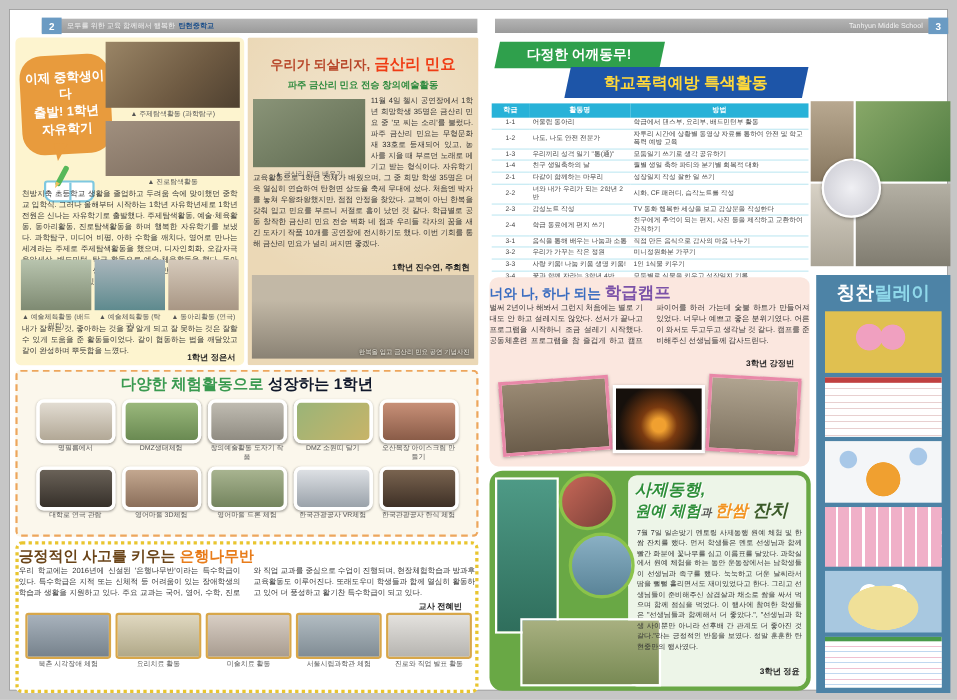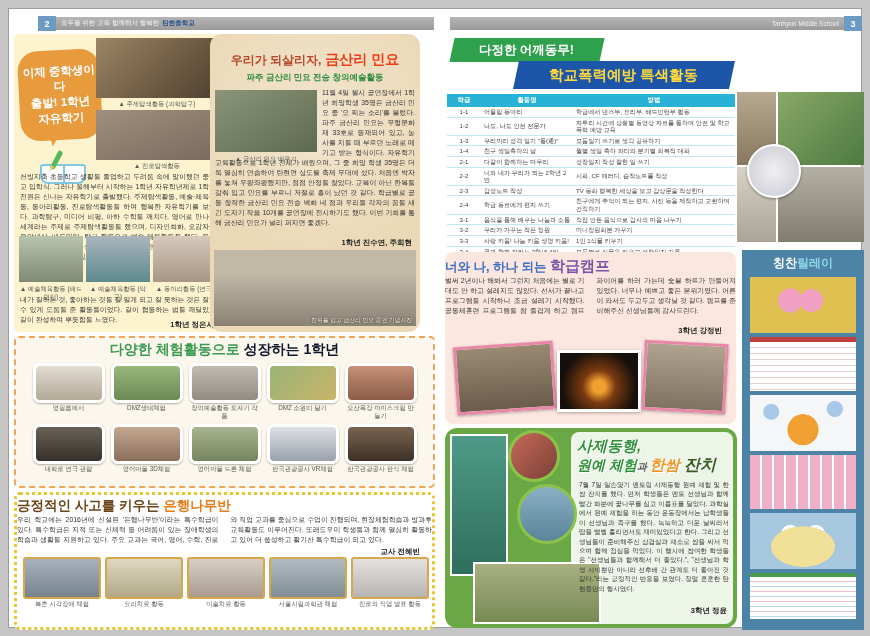--- a/index.html
+++ b/index.html
@@ -32,21 +32,21 @@
   .fs-ph2{position:absolute;left:82px;top:76px;width:122px;height:50px;}
   .fs-cap2{position:absolute;left:82px;top:127px;width:122px;}
   .fs-body{position:absolute;left:6px;top:138px;width:196px;}
   .fs-row{position:absolute;left:5px;top:202px;width:198px;display:flex;gap:3px;}
   .fs-row .ph{width:64px;height:46px;}
   .fs-caps{position:absolute;left:5px;top:250px;width:198px;display:flex;gap:3px;}
   .fs-caps .cap{width:64px;}
   .fs-close{position:absolute;left:6px;top:261px;width:196px;}
   .fs-by{position:absolute;right:8px;top:286px;width:100px;}
   
-  #minyo{left:210px;top:34px;width:210px;height:298px;background:#ebd8b6;border-radius:12px;background-image:radial-gradient(circle at 50% 30%,rgba(255,255,255,.35),rgba(0,0,0,0) 60%);}
+  #minyo{left:225px;top:34px;width:210px;height:298px;background:#ebd8b6;border-radius:2px;background-image:radial-gradient(circle at 50% 30%,rgba(255,255,255,.35),rgba(0,0,0,0) 60%);}
   .my-title{position:absolute;left:0;top:16px;width:100%;text-align:center;font-weight:bold;}
   .my-t1{color:#b8472a;font-size:12px;}
   .my-t2{color:#f03c14;font-size:14px;}
   .my-sub{position:absolute;left:0;top:38px;width:100%;text-align:center;color:#2e8a3e;font-weight:bold;font-size:8.5px;}
   .my-flow{position:absolute;left:5px;top:54px;width:200px;height:150px;}
   .my-ph{float:left;width:102px;height:62px;margin:2px 5px 1px 0;}
   .my-by{position:absolute;right:8px;top:204px;width:140px;}
   .my-group{position:absolute;left:4px;top:216px;width:202px;height:76px;}
   .my-gcap{position:absolute;right:8px;top:282px;font-size:5.8px;color:#f8f4e8;text-shadow:0 0 2px #000;}
   
@@ -109,21 +109,21 @@
   .gd-t1{color:#2f8f3a;font-size:15px;text-shadow:1px 1px 0 #fff;}
   .gd-t2{color:#2f8f3a;font-size:14px;text-shadow:1px 1px 0 #fff;}
   .gd-t3{color:#555;font-size:10px;}
   .gd-t4{color:#f29422;font-size:15px;text-shadow:1px 1px 0 #fff;}
   .gd-t5{color:#3a5a28;font-size:16px;}
   .gd-body{position:absolute;left:134px;top:52px;width:150px;}
   .gd-body p{font-size:6.5px;}
   .gd-by{position:absolute;right:10px;top:178px;}
   
   #praise{left:742px;top:250px;width:122px;height:380px;background:#4d83a6;}
-  .pr-title{text-align:center;font-weight:bold;font-size:12px;margin-top:5px;}
+  .pr-title{text-align:center;font-weight:bold;font-size:17px;margin-top:5px;}
   .pr-ta{color:#fff;}
   .pr-tb{color:#8fd8ea;}
   .pr-stack{display:flex;flex-direction:column;gap:4px;align-items:center;margin-top:5px;}
   .pr-stack .ph{width:106px;}
   
   .g-class1{background:linear-gradient(135deg,#9a8566,#6e5a42 60%,#4e4030);}
   .g-write{background:linear-gradient(160deg,#a08f7e,#7a6a5c);}
   .g-bad{background:linear-gradient(180deg,#b8c4ae,#7e8a72);}
   .g-pp{background:linear-gradient(180deg,#aab6bc,#5e8a8e);}
   .g-hall{background:linear-gradient(180deg,#d6cabb,#a89684);}

